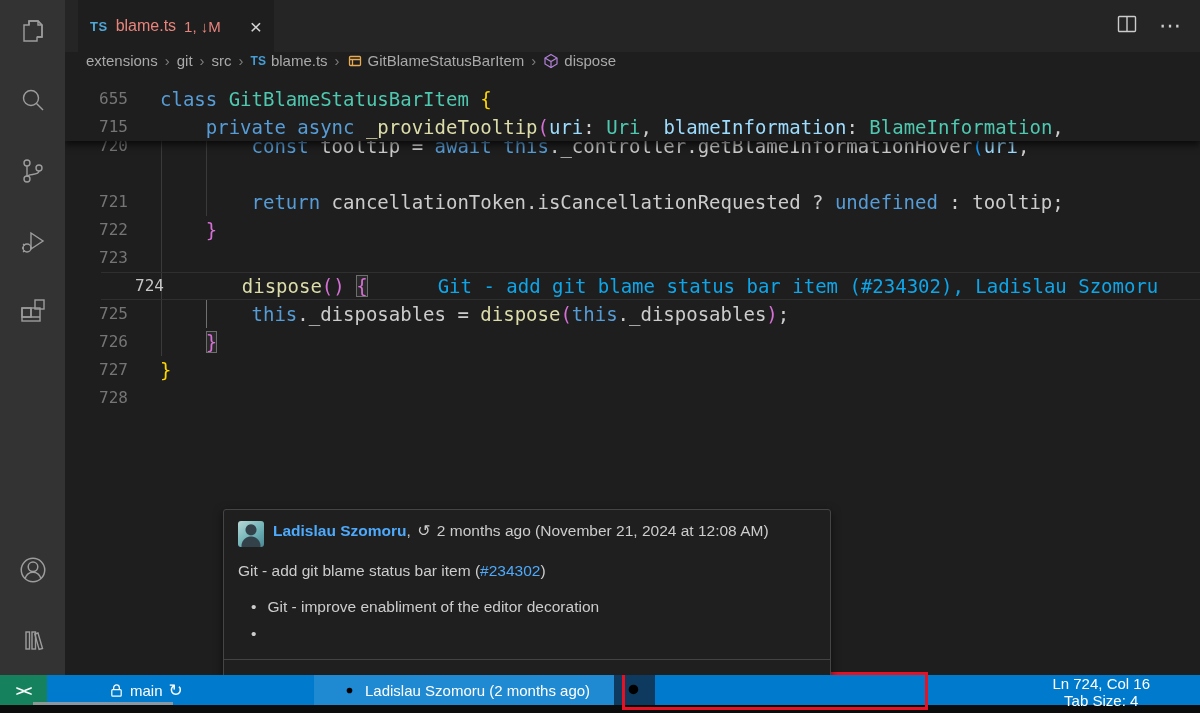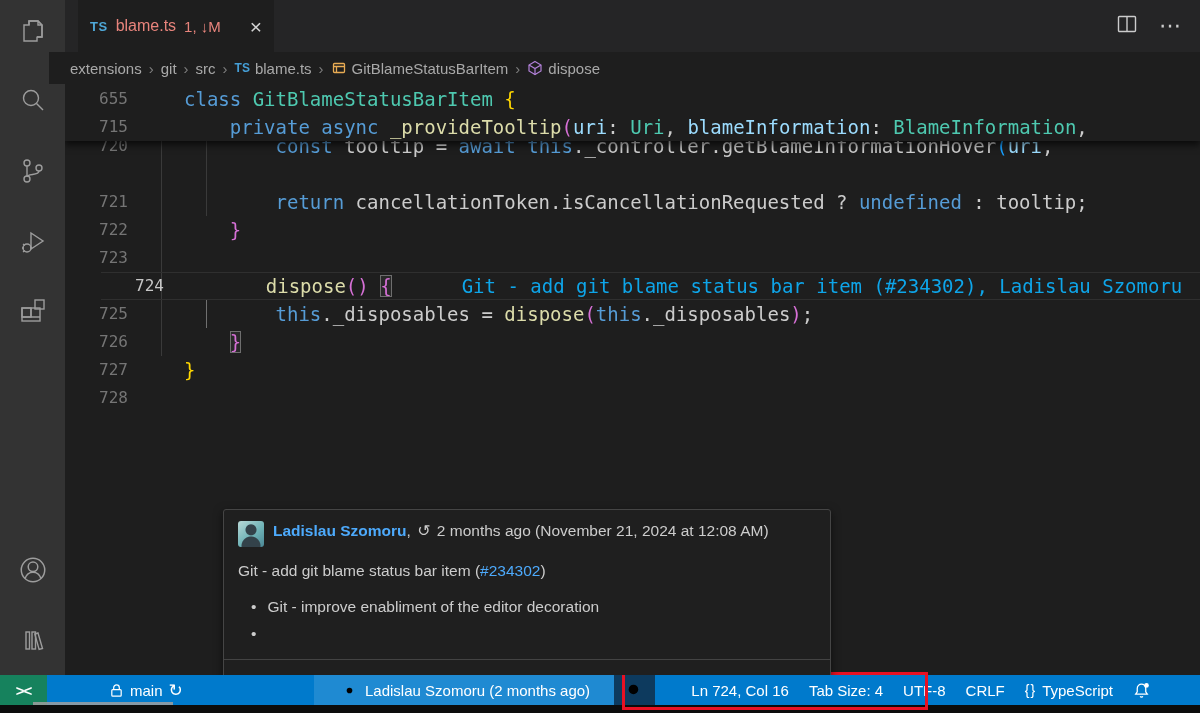--- a/index.html
+++ b/index.html
@@ -18,29 +18,29 @@
   .tab { margin-left:13px; width:196px; background:#1e1e1e; display:flex; align-items:center; padding:0 12px; gap:8px; cursor:pointer; }
   .ts-badge { color:#4fa8d8; font-weight:bold; font-size:13px; letter-spacing:0.5px; }
   .tab-title { color:#e8847c; font-size:16px; }
   .tab-dirty { color:#e8847c; font-size:15px; }
   .tab-close { margin-left:auto; color:#d4d4d4; font-size:21px; line-height:1; cursor:pointer; }
   .tab-actions { margin-left:auto; display:flex; align-items:center; gap:20px; padding-right:18px; color:#cccccc; }
   .tab-actions svg { stroke:#cccccc; fill:none; stroke-width:1.4; }
   .ellipsis { font-size:22px; color:#cccccc; letter-spacing:1px; cursor:pointer; }
 
   
-  .breadcrumbs { position:absolute; left:49px; top:52px; right:0; height:32px; background:#1e1e1e; display:flex; align-items:center; padding-left:21px; font-size:15px; color:#a9a9a9; }
+  .breadcrumbs { position:absolute; left:65px; top:52px; right:0; height:32px; background:#1e1e1e; display:flex; align-items:flex-start; padding-left:21px; font-size:15px; color:#a9a9a9; }
   .bc-item { display:flex; align-items:center; gap:5px; cursor:pointer; }
   .bc-sep { color:#7f7f7f; margin:0 7px; font-size:15px; }
   .bc-ts { color:#459ed6; font-weight:bold; font-size:12px; }
   .bc-icon svg { display:block; }
 
   
   .editor { position:absolute; left:65px; top:84px; right:0; height:591px; background:#1e1e1e; overflow:hidden; }
-  .row { display:flex; height:28px; position:relative;gap:24px; }
+  .row { display:flex; height:28px; position:relative; }
   .ln { width:63px; text-align:right; color:#757575; font-family:"DejaVu Sans Mono",monospace; font-size:16px; line-height:28px; flex:none; }
   .code { margin-left:32px; font-family:"DejaVu Sans Mono",monospace; font-size:19px; line-height:28px; white-space:pre; color:#cccccc; }
   .sticky { position:absolute; left:0; top:0; right:0; height:57px; background:#1e1e1e; z-index:5; box-shadow:0 4px 7px rgba(0,0,0,0.65); padding-top:1px; }
   .content { position:absolute; inset:0; padding-top:48px; z-index:1; }
   .tk-kw { color:#569cd6; } .tk-ty { color:#4ec9b0; } .tk-fn { color:#dcdcaa; }
   .tk-vr { color:#9cdcfe; } .tk-pl { color:#cccccc; }
   .tk-p1 { color:#ffd700; } .tk-p2 { color:#d670d6; } .tk-p3 { color:#179fff; }
   .tk-bm { color:#d670d6; outline:1px solid #6e6e6e; outline-offset:-1px; background:rgba(120,120,120,0.12); }
   .blame { color:#0ea5e9; padding-left:70px; }
   .row.cur { box-shadow:inset 0 1px 0 #2f2f2f, inset 0 -1px 0 #2f2f2f;margin-left:36px; }
@@ -66,21 +66,21 @@
   .h-stats .ins { color:#89d185; } .h-stats .del { color:#e5534b; }
 
   
   .status-bar { position:absolute; left:0; top:675px; width:1200px; height:30px; background:#007acc; color:#ffffff; font-size:15px; display:flex; align-items:center; z-index:10; }
   .sb-remote { width:47px; height:30px; background:#16825d; display:flex; align-items:center; justify-content:center; font-weight:bold; font-size:15px; letter-spacing:-1px; cursor:pointer; flex:none; }
   .sb-item { display:flex; align-items:center; gap:6px; padding:0 10px; height:30px; cursor:pointer; }
   .sb-branch { margin-left:52px; }
   .sb-item svg { stroke:#ffffff; fill:none; }
   .sb-author { position:absolute; left:314px; top:0; height:30px; background:#1f8ad2; display:flex; align-items:center; gap:8px; padding:0 28px; cursor:pointer; }
   .sb-zoom { position:absolute; left:614px; top:0; width:41px; height:30px; background:#0d3a5e; display:flex; align-items:center; justify-content:center; cursor:pointer; }
-  .sb-right { position:absolute; right:40px; top:0; height:30px; display:flex; align-items:center; }
+  .sb-right { position:absolute; right:40px; top:0; height:30px; display:flex; align-items:center;flex-direction:column; }
   .braces { font-size:14px; letter-spacing:1px; }
   .red-box { position:absolute; left:308px; top:-3px; width:306px; height:38px; border:3px solid #e81123; z-index:60; pointer-events:none; }
   .bottom-strip { position:absolute; left:0; top:705px; width:1200px; height:8px; background:#0c0c0c; }
   .artifact-line { position:absolute; left:33px; top:702px; width:140px; height:3px; background:#9f9f9f; opacity:0.85; z-index:11; }
   .sync-glyph { font-size:17px; line-height:1; }
   .hist-glyph { font-size:16px; }
 </style>
 </head>
 <body>
 

